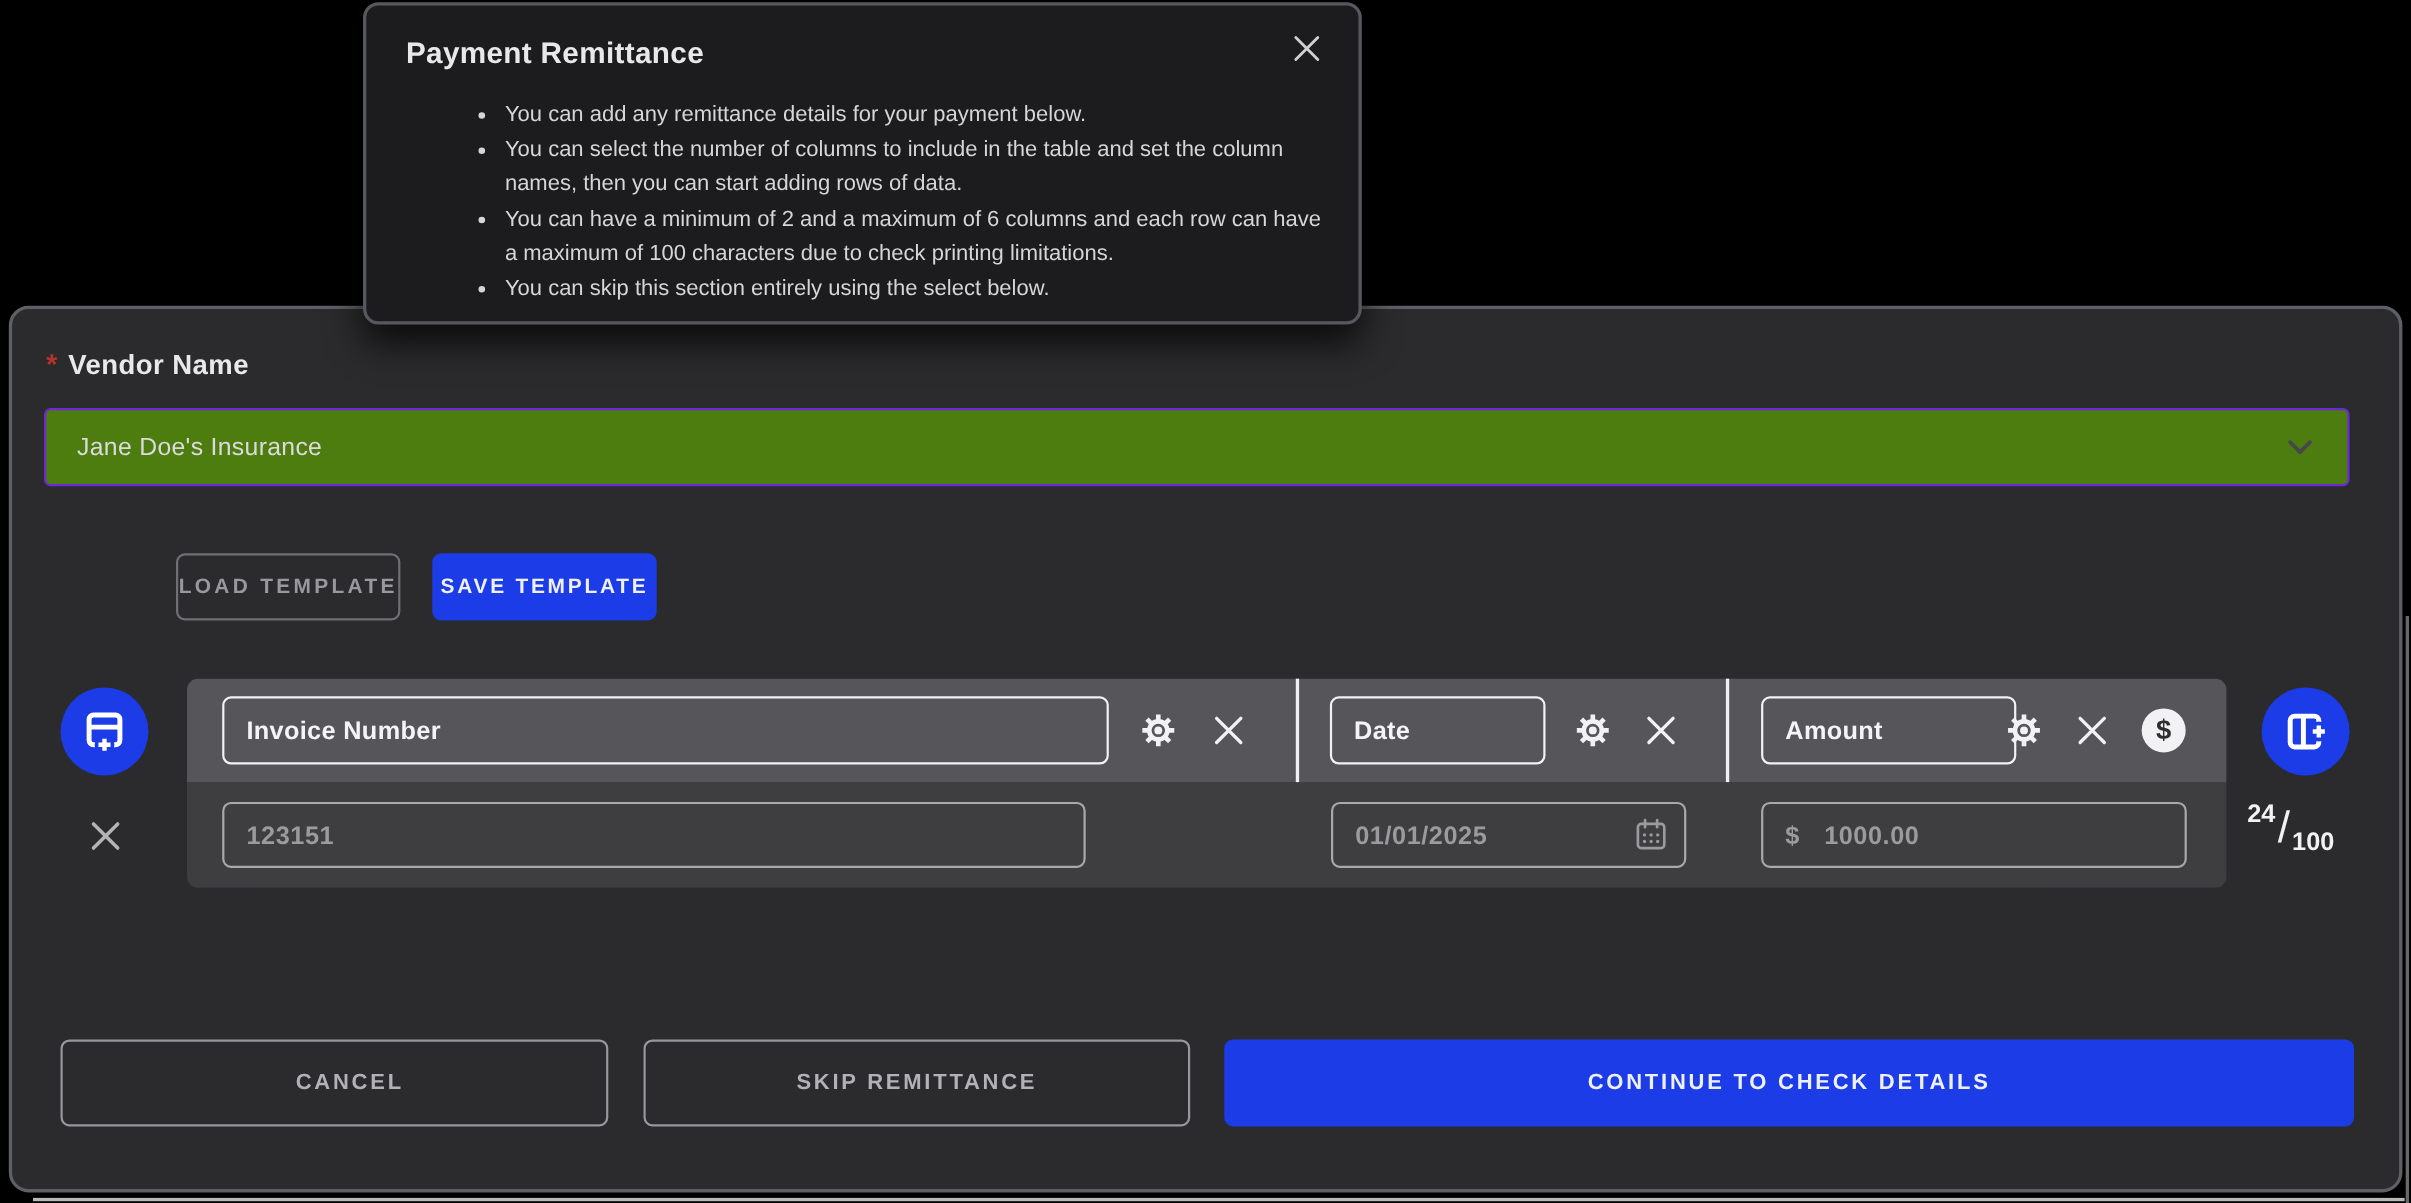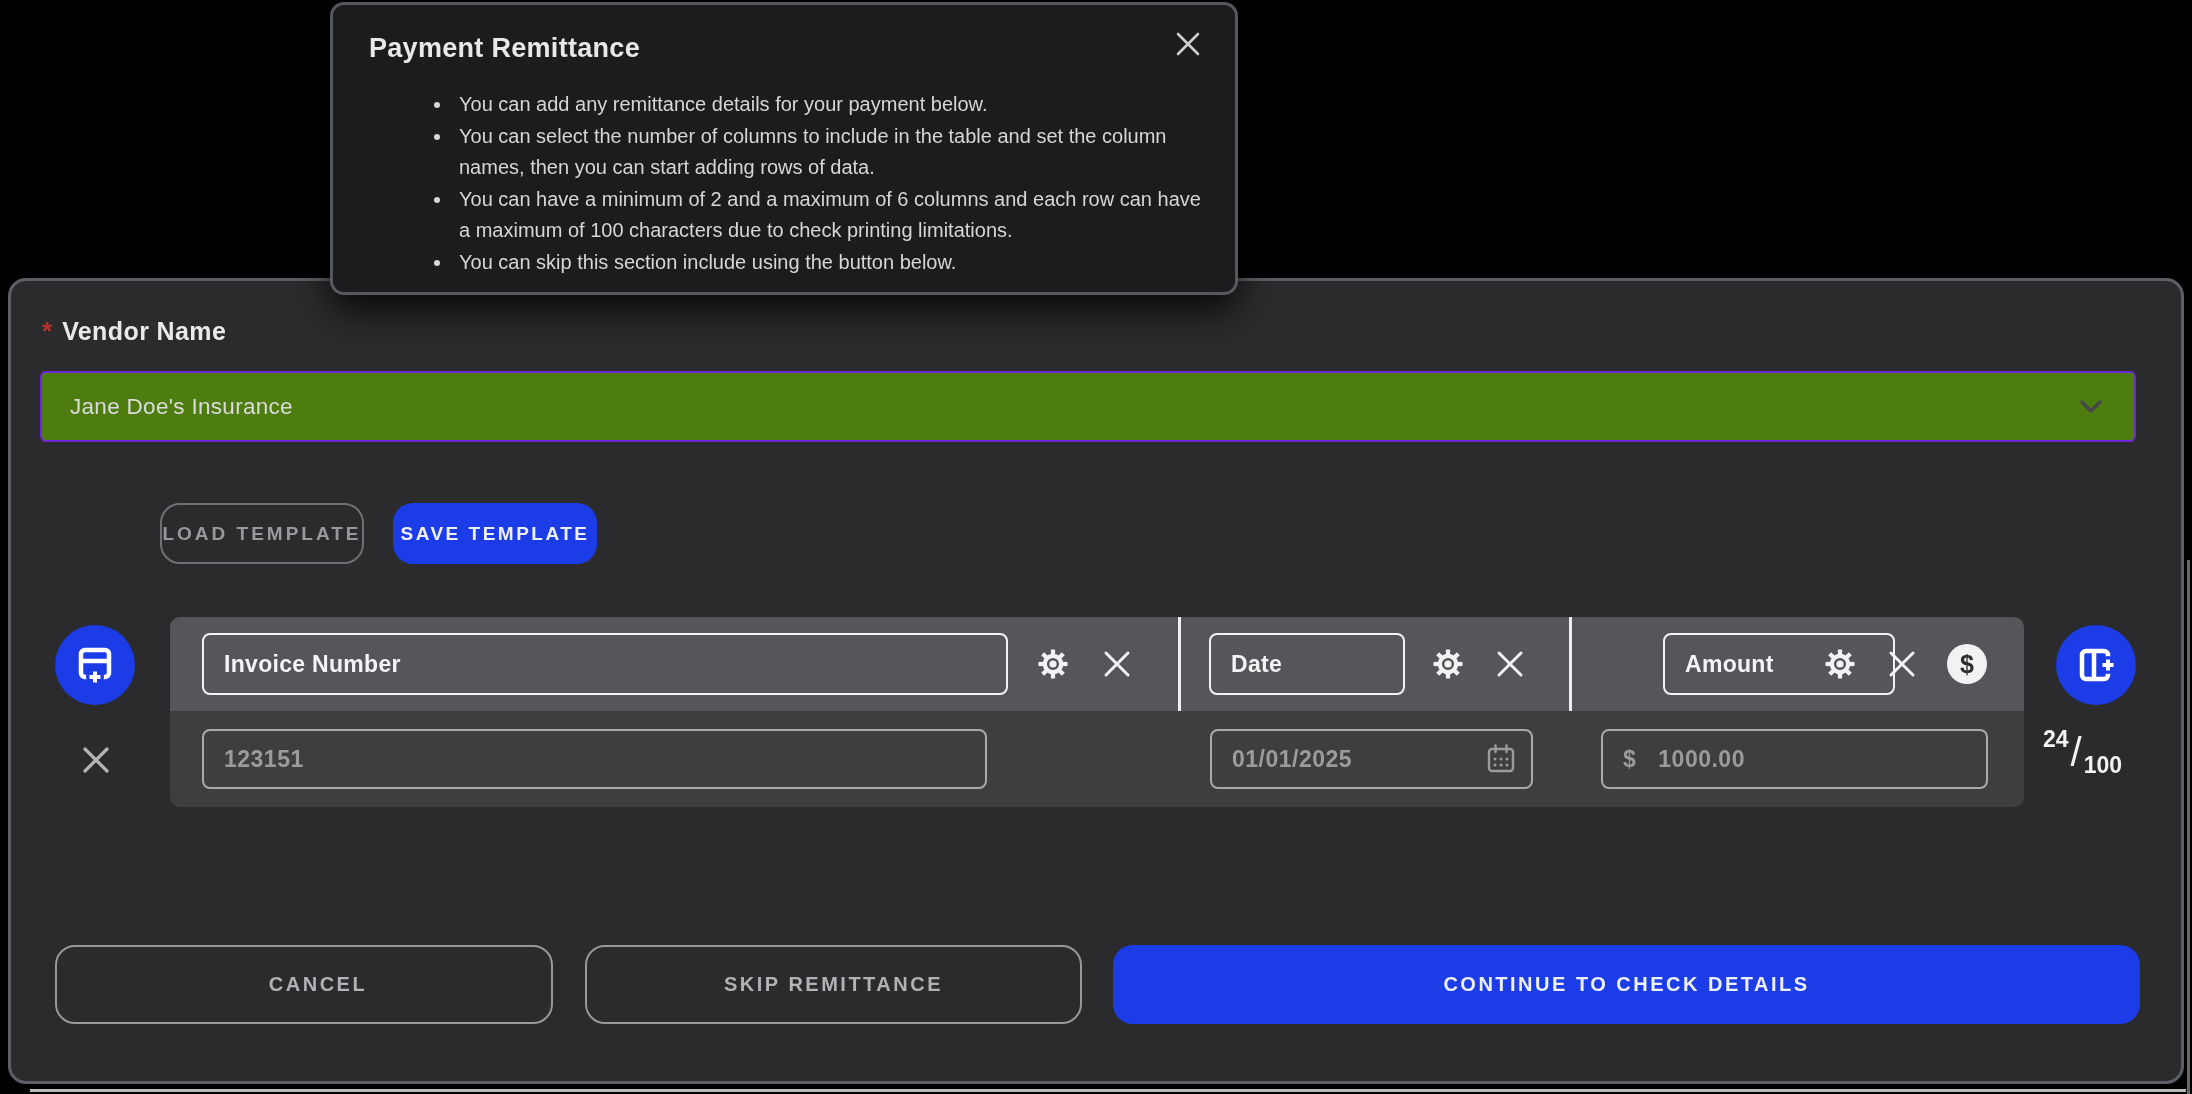--- a/index.html
+++ b/index.html
@@ -43,21 +43,21 @@
   .req{ color:#b5342a; font-size:26px; font-weight:700; }
   .vendor-label-text{ color:#e9e9eb; font-size:25px; font-weight:700; letter-spacing:.4px; }
   .vendor-select{
     position:absolute; left:40px; top:371px; width:2096px; height:71px;
     border:2px solid #6d28d9; border-radius:6px; background:#4d7c0f;
     display:flex; align-items:center; padding:0 28px; cursor:pointer;
   }
   .vendor-value{ color:#dbdbdd; font-size:22.5px; letter-spacing:.3px; flex:1; }
 
   
-  .btn{ display:flex; align-items:center; justify-content:center; border-radius:20px; cursor:pointer;
+  .btn{ display:flex; align-items:center; justify-content:center; border-radius:8px; cursor:pointer;
         font-weight:700; text-transform:uppercase; }
   .btn-outline{ border:2.5px solid #6f6f75; color:#98989d; background:transparent; }
   .btn-blue{ background:#1b3ce6; color:#eef0f8; border:none; }
   .load-btn{ position:absolute; left:160px; top:503px; width:204px; height:61px; font-size:19px; letter-spacing:3px; }
   .save-btn{ position:absolute; left:393px; top:503px; width:204px; height:61px; font-size:19px; letter-spacing:2.5px; }
 
   
   .circle-btn{
     position:absolute; width:80px; height:80px; border-radius:50%;
     background:#1b3ce6; display:flex; align-items:center; justify-content:center; cursor:pointer;
@@ -83,21 +83,21 @@
   .divider-1{ left:1008px; } .divider-2{ left:1399px; }
 
   .hdr-input{
     position:absolute; top:16px; height:62px; background:transparent;
     border:2.5px solid #f2f2f4; border-radius:8px; color:#f4f4f6;
     font-family:"Liberation Sans", sans-serif; font-size:23px; font-weight:700;
     padding:0 20px; letter-spacing:.3px; outline:none;
   }
   .hdr-input-1{ left:32px;  width:806px; }
   .hdr-input-2{ left:1039px; width:196px; }
-  .hdr-input-3{ left:1493px; width:232px; }
+  .hdr-input-3{ left:1431px; width:232px; }
 
   .icon-btn{ position:absolute; width:40px; height:40px; display:flex; align-items:center; justify-content:center; cursor:pointer; }
   .gear-1{ left:863px;  top:27px; } .x-1{ left:927px;  top:27px; }
   .gear-2{ left:1258px; top:27px; } .x-2{ left:1320px; top:27px; }
   .gear-3{ left:1650px; top:27px; } .x-3{ left:1712px; top:27px; }
   .currency-badge{
     position:absolute; left:1777px; top:27px; width:40px; height:40px; border-radius:50%;
     background:#f2f2f4; color:#2e2e31; font-size:25px; font-weight:700;
     display:flex; align-items:center; justify-content:center; cursor:pointer;
   }
@@ -323,20 +323,20 @@
     <div class="modal-close">
       <svg width="28" height="28" viewBox="0 0 28 28">
         <line x1="4" y1="4" x2="24" y2="24" stroke="#d0d0d2" stroke-width="2.6" stroke-linecap="round"></line>
         <line x1="24" y1="4" x2="4" y2="24" stroke="#d0d0d2" stroke-width="2.6" stroke-linecap="round"></line>
       </svg>
     </div>
     <ul class="modal-bullets">
       <li>You can add any remittance details for your payment below.</li>
       <li>You can select the number of columns to include in the table and set the column names, then you can start adding rows of data.</li>
       <li>You can have a minimum of 2 and a maximum of 6 columns and each row can have a maximum of 100 characters due to check printing limitations.</li>
-      <li>You can skip this section include using the button below.</li>
+      <li>You can skip this section entirely using the select below.</li>
     </ul>
   </div>
 
   <div class="edge-bottom"></div>
   <div class="edge-right"></div>
 
 </div>
 
 </body></html>

